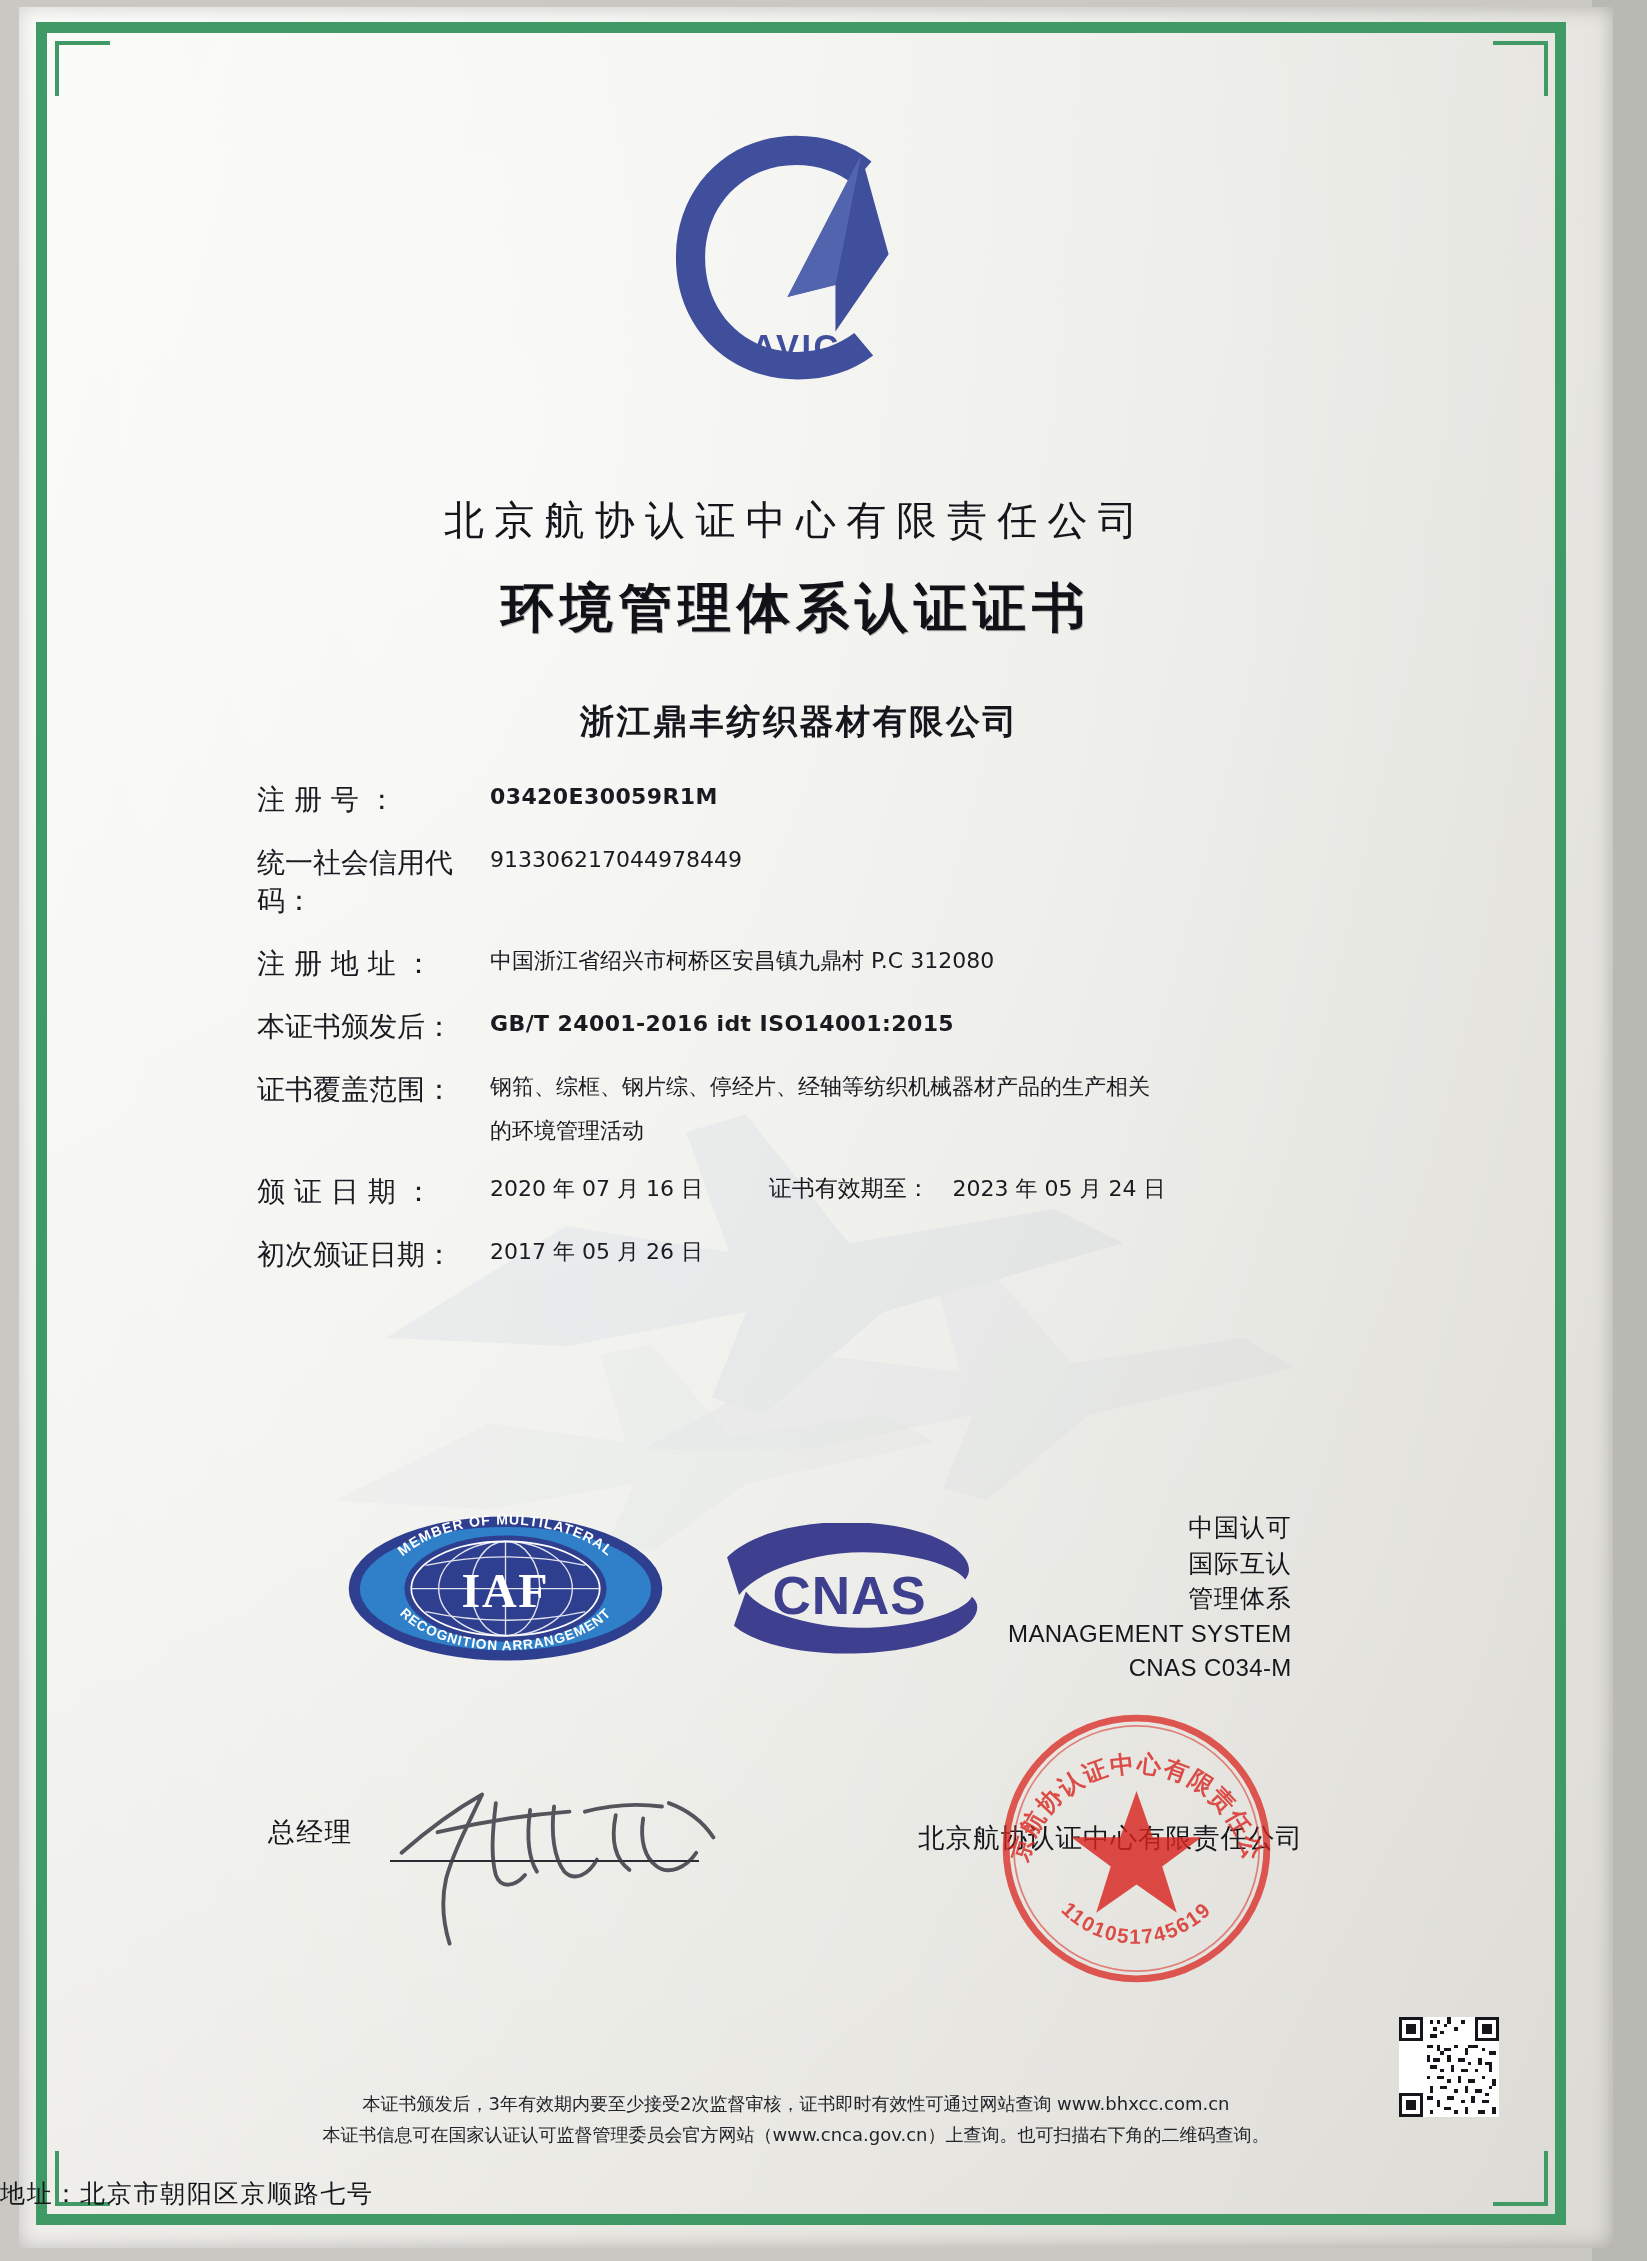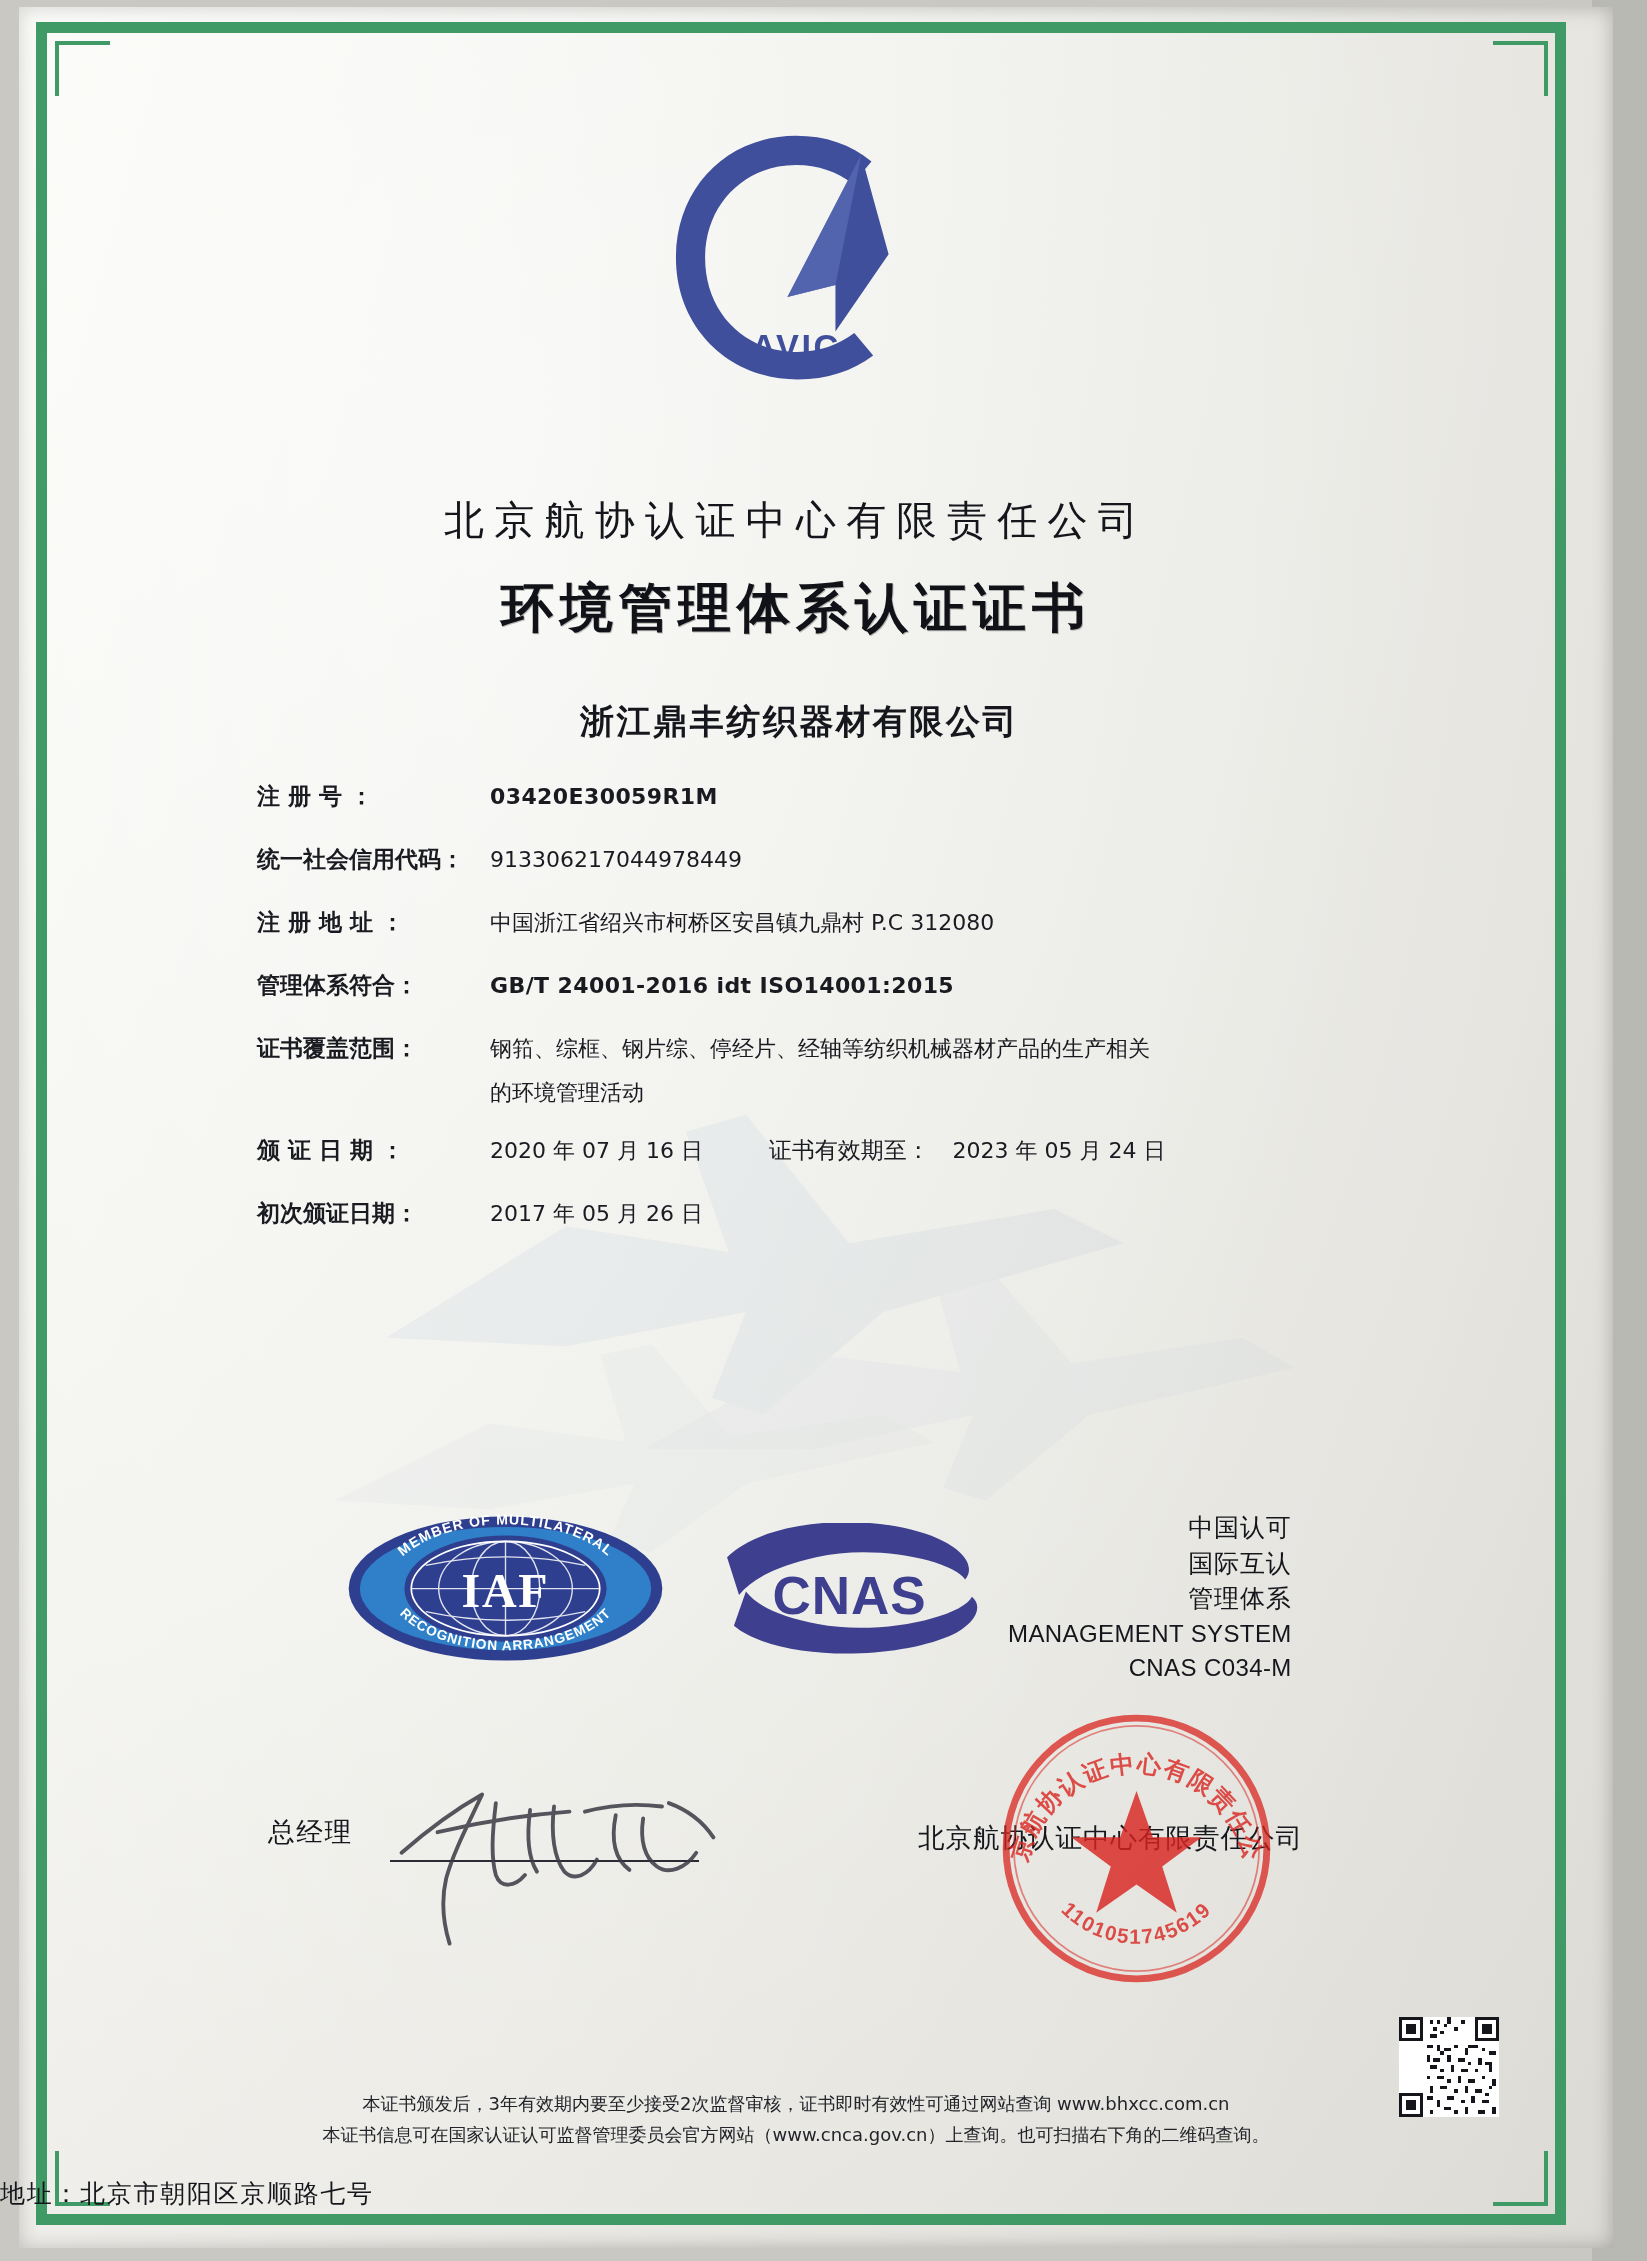--- a/index.html
+++ b/index.html
@@ -136,24 +136,23 @@
   .row {
     display: flex;
     align-items: flex-start;
     margin-bottom: 25px;
     min-height: 38px;
   }
   .lbl {
     width: 233px;
     flex: none;
     font-family: "DejaVu Sans", sans-serif;
-    font-size: 23px;
+    font-size: 28px;
     color: #1a1b21;
     letter-spacing: 0px;
-    font-weight: bold;
   }
   .val {
     font-family: "DejaVu Sans", sans-serif;
     font-size: 22px;
     color: #1a1b21;
     line-height: 1.45;
   }
   .val.bold {
     font-weight: 700;
     letter-spacing: 0.4px;
@@ -327,21 +326,21 @@
       <div class="lbl">统一社会信用代码：</div>
       <div class="val mono">913306217044978449</div>
     </div>
 
     <div class="row">
       <div class="lbl">注 册 地 址 ：</div>
       <div class="val">中国浙江省绍兴市柯桥区安昌镇九鼎村    P.C 312080</div>
     </div>
 
     <div class="row">
-      <div class="lbl">管理体系符合：</div>
+      <div class="lbl">本证书颁发后：</div>
       <div class="val bold">GB/T 24001-2016 idt ISO14001:2015</div>
     </div>
 
     <div class="row">
       <div class="lbl">证书覆盖范围：</div>
       <div>
         <div class="val">钢筘、综框、钢片综、停经片、经轴等纺织机械器材产品的生产相关</div>
         <div class="val scope-line2">的环境管理活动</div>
       </div>
     </div>

